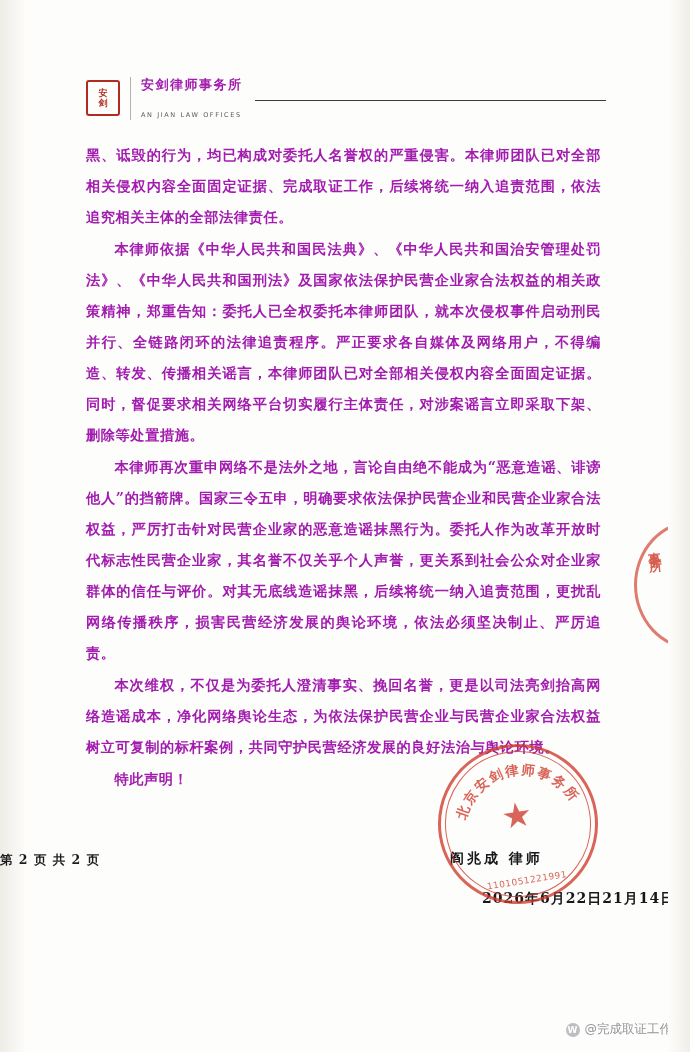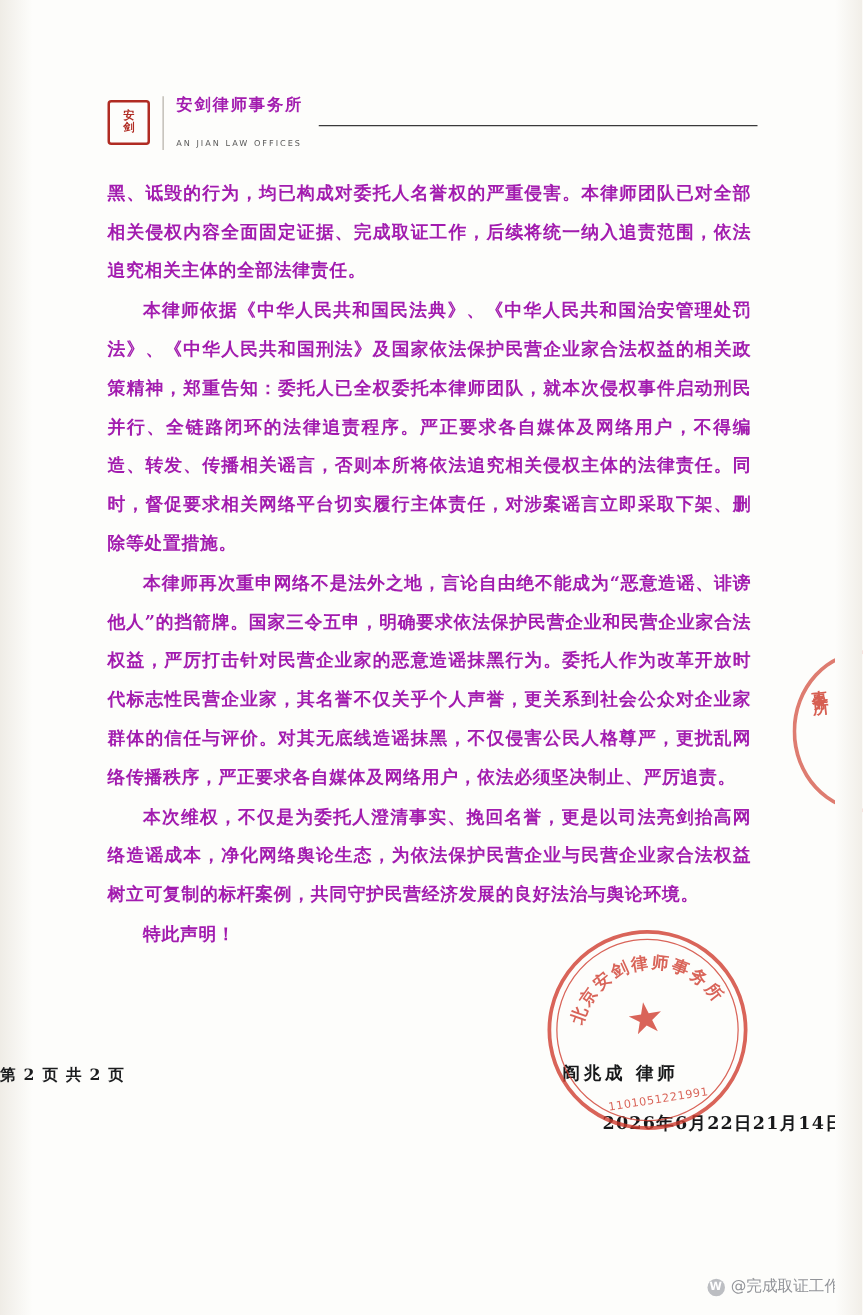--- a/index.html
+++ b/index.html
@@ -286,22 +286,22 @@
     </div>
     <div class="firm-block">
       <div class="firm-cn">安剑律师事务所</div>
       <div class="firm-en">AN JIAN LAW OFFICES</div>
     </div>
     <div class="head-rule"></div>
   </div>
 
   <div class="doc-body">
     <p class="para">黑、诋毁的行为，均已构成对委托人名誉权的严重侵害。本律师团队已对全部相关侵权内容全面固定证据、完成取证工作，后续将统一纳入追责范围，依法追究相关主体的全部法律责任。</p>
-    <p class="para indent">本律师依据《中华人民共和国民法典》、《中华人民共和国治安管理处罚法》、《中华人民共和国刑法》及国家依法保护民营企业家合法权益的相关政策精神，郑重告知：委托人已全权委托本律师团队，就本次侵权事件启动刑民并行、全链路闭环的法律追责程序。严正要求各自媒体及网络用户，不得编造、转发、传播相关谣言，否则本所将依法追究相关侵权主体的法律责任。同时，督促要求相关网络平台切实履行主体责任，对涉案谣言立即采取下架、删除等处置措施。</p>
-    <p class="para indent">本律师再次重申网络不是法外之地，言论自由绝不能成为“恶意造谣、诽谤他人”的挡箭牌。国家三令五申，明确要求依法保护民营企业和民营企业家合法权益，严厉打击针对民营企业家的恶意造谣抹黑行为。委托人作为改革开放时代标志性民营企业家，其名誉不仅关乎个人声誉，更关系到社会公众对企业家群体的信任与评价。对其无底线造谣抹黑，不仅侵害公民人格尊严，更扰乱网络传播秩序，严正要求各自媒体及网络用户，依法必须坚决制止、严厉追责。</p>
+    <p class="para indent">本律师依据《中华人民共和国民法典》、《中华人民共和国治安管理处罚法》、《中华人民共和国刑法》及国家依法保护民营企业家合法权益的相关政策精神，郑重告知：委托人已全权委托本律师团队，就本次侵权事件启动刑民并行、全链路闭环的法律追责程序。严正要求各自媒体及网络用户，不得编造、转发、传播相关谣言，本律师团队已对全部相关侵权内容全面固定证据。同时，督促要求相关网络平台切实履行主体责任，对涉案谣言立即采取下架、删除等处置措施。</p>
+    <p class="para indent">本律师再次重申网络不是法外之地，言论自由绝不能成为“恶意造谣、诽谤他人”的挡箭牌。国家三令五申，明确要求依法保护民营企业和民营企业家合法权益，严厉打击针对民营企业家的恶意造谣抹黑行为。委托人作为改革开放时代标志性民营企业家，其名誉不仅关乎个人声誉，更关系到社会公众对企业家群体的信任与评价。对其无底线造谣抹黑，后续将统一纳入追责范围，更扰乱网络传播秩序，损害民营经济发展的舆论环境，依法必须坚决制止、严厉追责。</p>
     <p class="para indent">本次维权，不仅是为委托人澄清事实、挽回名誉，更是以司法亮剑抬高网络造谣成本，净化网络舆论生态，为依法保护民营企业与民营企业家合法权益树立可复制的标杆案例，共同守护民营经济发展的良好法治与舆论环境。</p>
     <p class="para indent">特此声明！</p>
   </div>
 
   <div class="sign-area">
     <div class="sign-name">阎兆成    律师</div>
     <div class="sign-date">2026年6月22日21月14日</div>
   </div>
 
   <div class="stamp">

